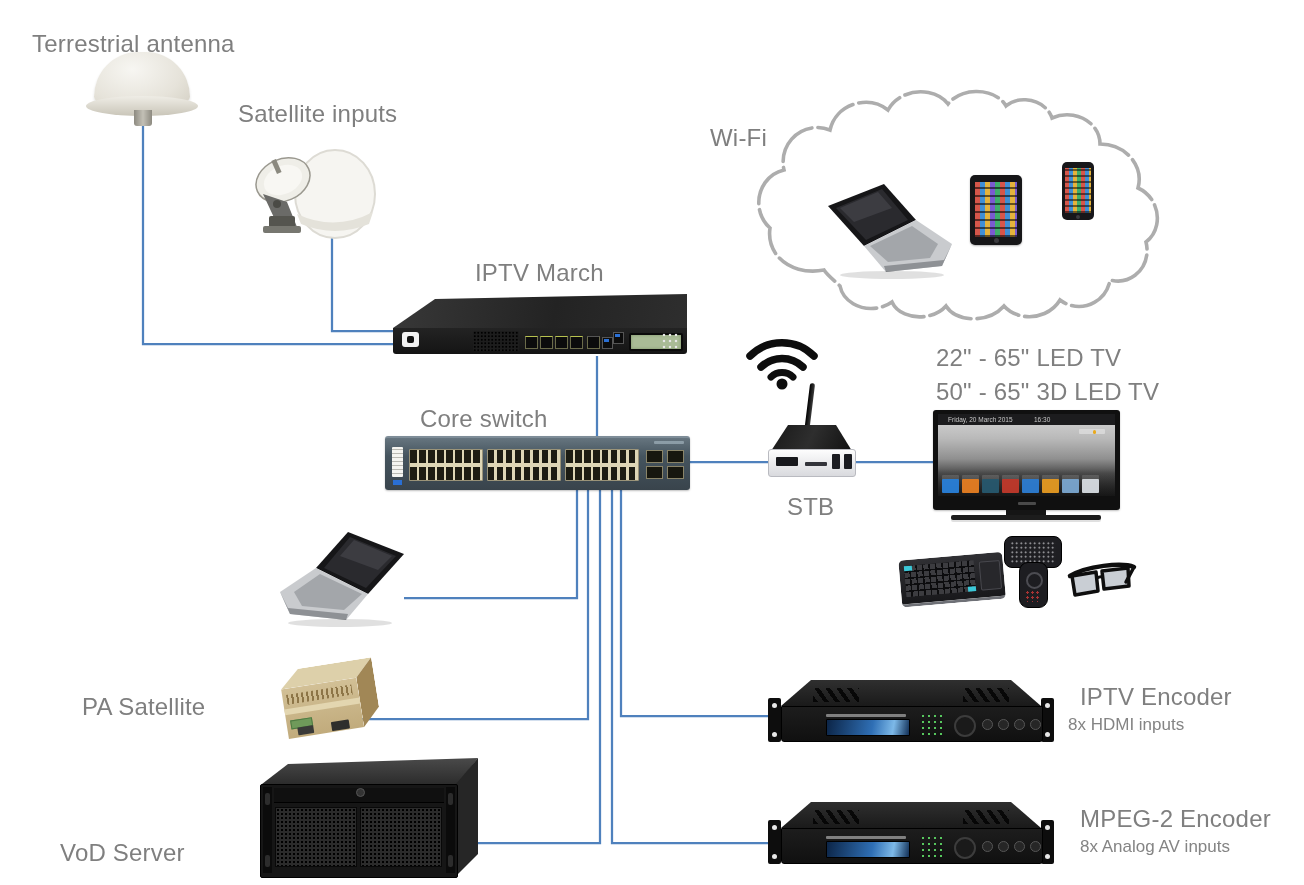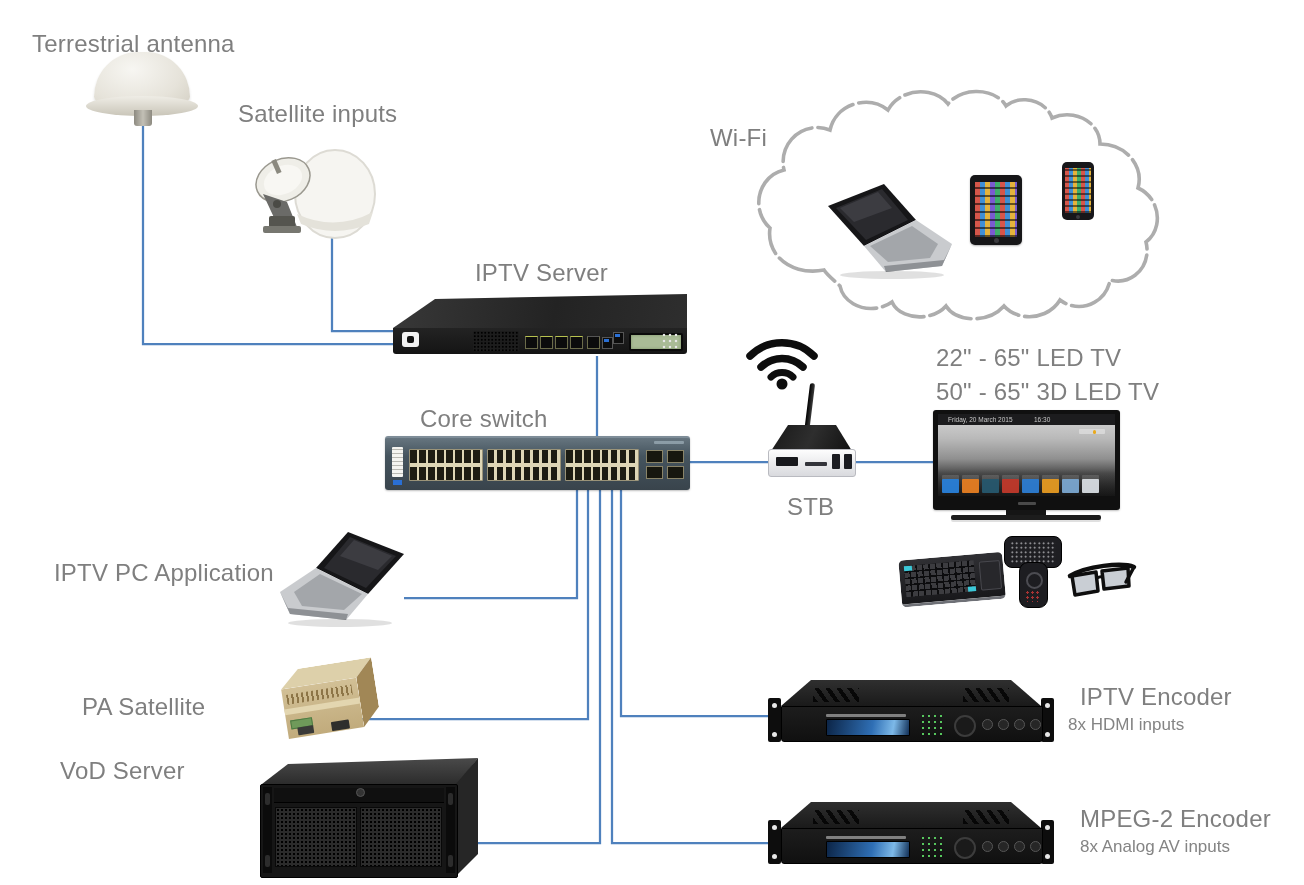--- a/index.html
+++ b/index.html
@@ -225,29 +225,28 @@
     <path d="M688,462 L936,462"></path>
     <path d="M577,486 L577,598 L404,598"></path>
     <path d="M588,486 L588,719 L362,719"></path>
     <path d="M600,486 L600,843 L478,843"></path>
     <path d="M612,486 L612,843 L772,843"></path>
     <path d="M621,486 L621,716 L772,716"></path>
   </svg>
 
   <div class="lbl" style="left:32px;top:30px;">Terrestrial antenna</div>
   <div class="lbl" style="left:238px;top:100px;">Satellite inputs</div>
-  <div class="lbl" style="left:475px;top:259px;">IPTV Server</div>
+  <div class="lbl" style="left:475px;top:259px;">IPTV March</div>
   <div class="lbl" style="left:710px;top:124px;">Wi-Fi</div>
   <div class="lbl" style="left:420px;top:405px;">Core switch</div>
   <div class="lbl" style="left:787px;top:493px;">STB</div>
   <div class="lbl" style="left:936px;top:344px;">22" - 65" LED TV</div>
   <div class="lbl" style="left:936px;top:378px;">50" - 65" 3D LED TV</div>
-  <div class="lbl" style="left:54px;top:559px;">IPTV PC Application</div>
   <div class="lbl" style="left:82px;top:693px;">PA Satellite</div>
-  <div class="lbl" style="left:60px;top:757px;">VoD Server</div>
+  <div class="lbl" style="left:60px;top:839px;">VoD Server</div>
   <div class="lbl" style="left:1080px;top:683px;">IPTV Encoder</div>
   <div class="sublbl" style="left:1068px;top:715px;">8x HDMI inputs</div>
   <div class="lbl" style="left:1080px;top:805px;">MPEG-2 Encoder</div>
   <div class="sublbl" style="left:1080px;top:837px;">8x Analog AV inputs</div>
 
   <div class="abs t-ant" style="left:86px;top:52px;width:112px;height:80px;">
     <div class="dome"></div>
     <div class="brim"></div>
     <div class="stem"></div>
   </div>

